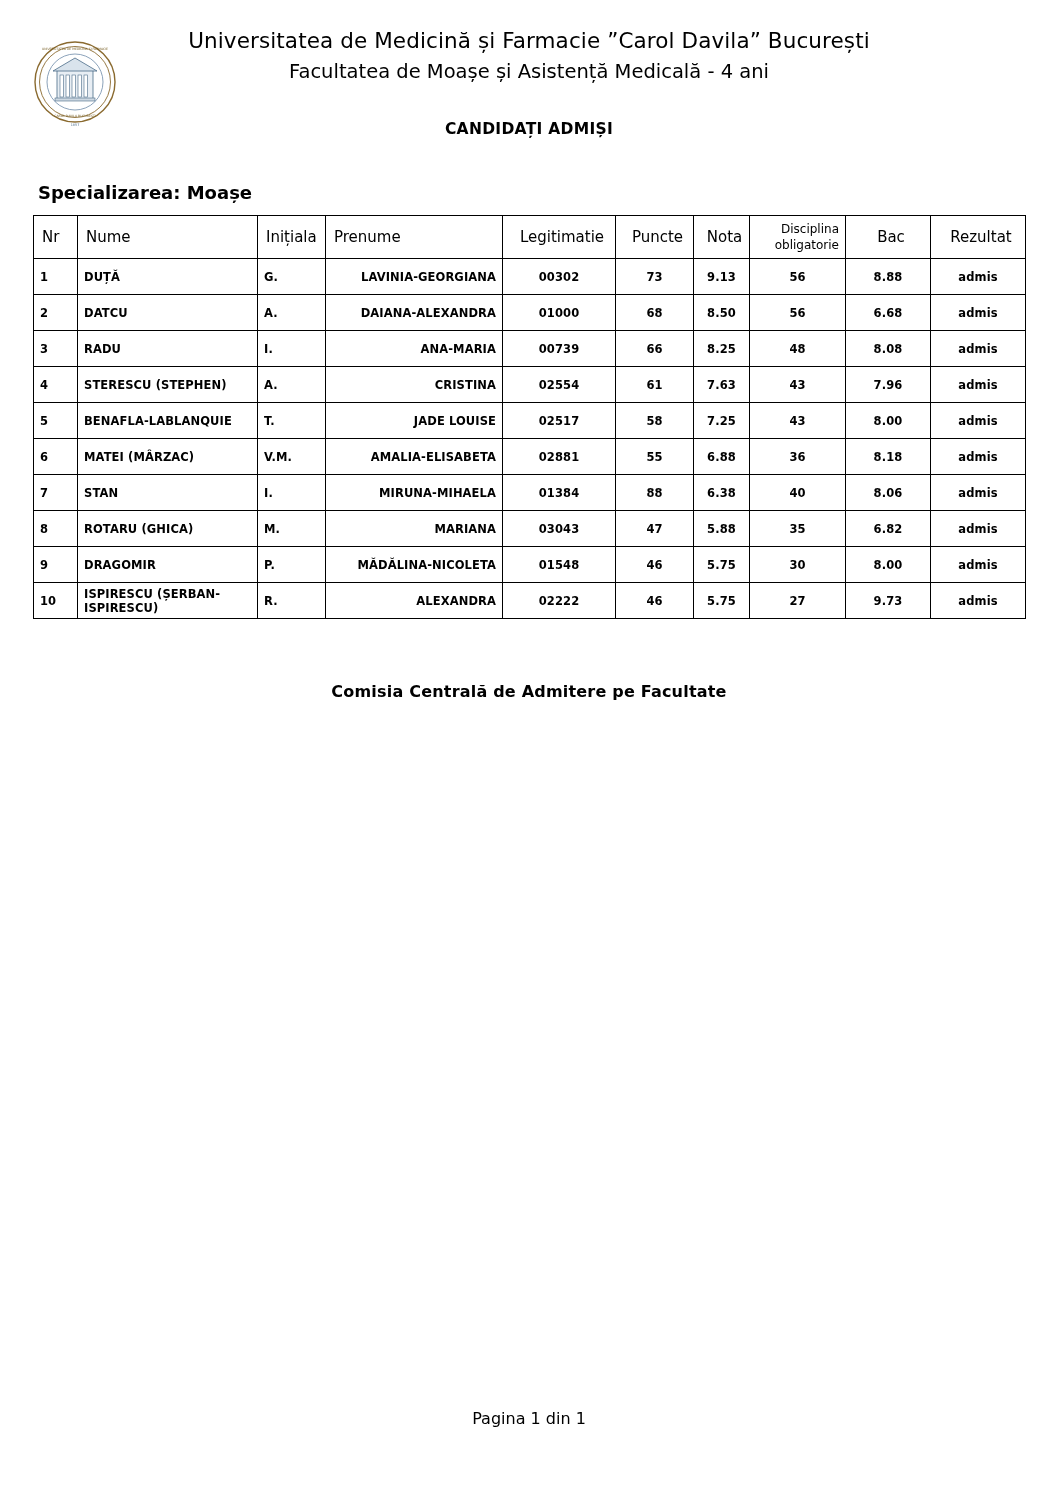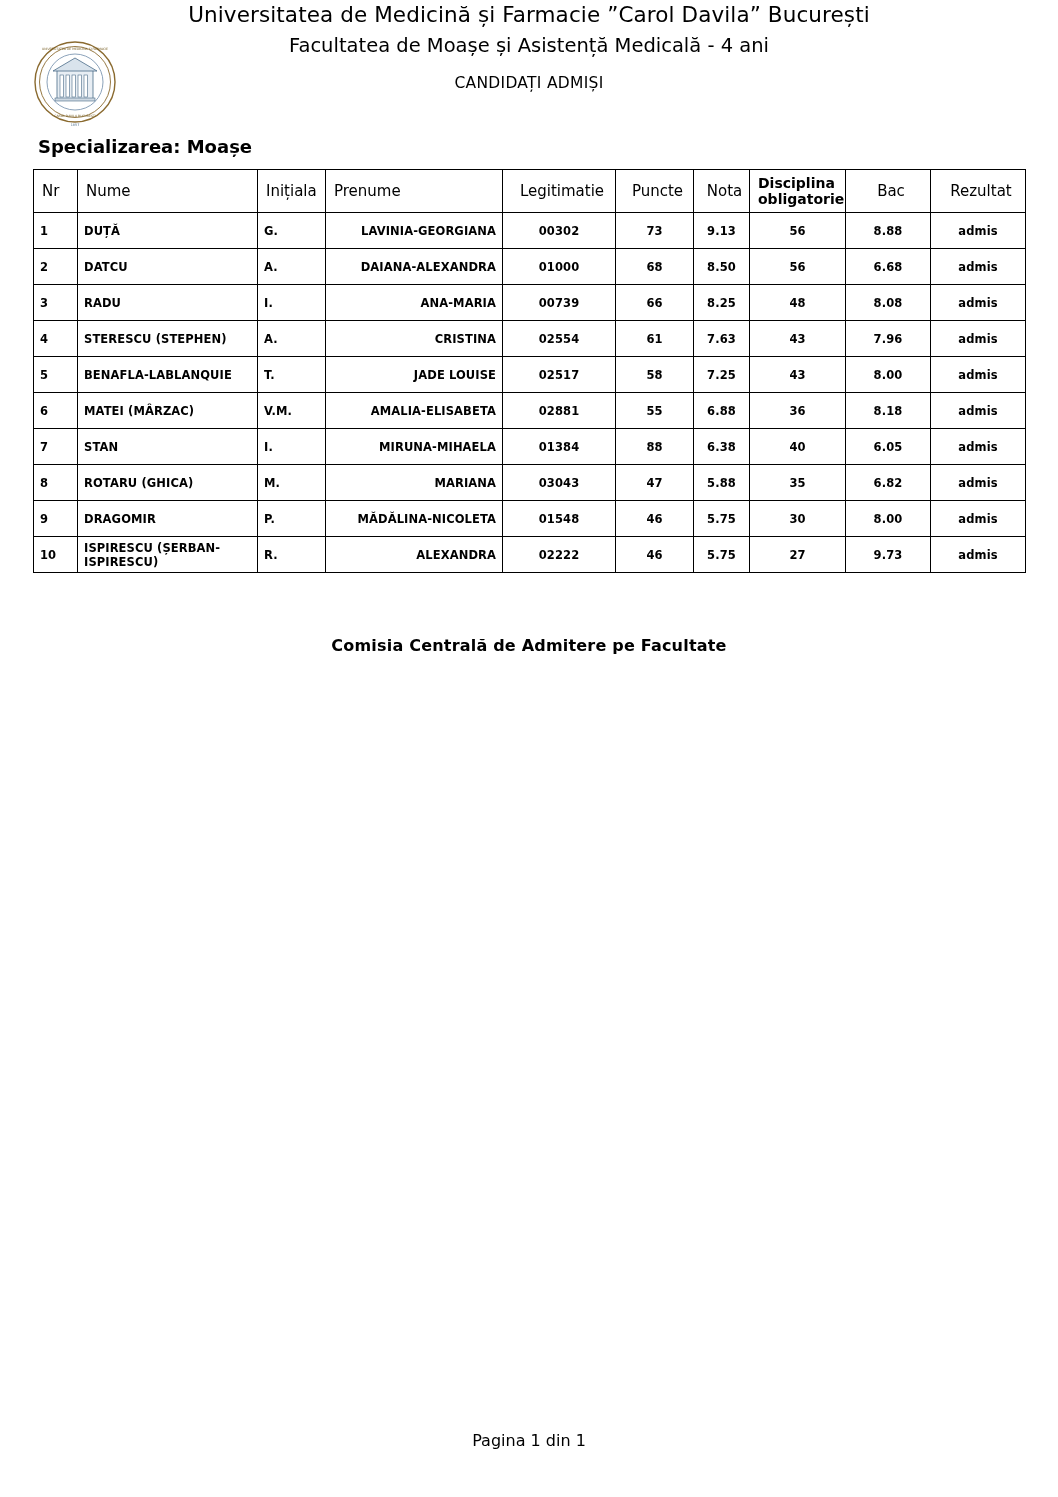--- a/index.html
+++ b/index.html
@@ -19,20 +19,21 @@
     position: relative;
     width: 1058px;
     height: 1497px;
     box-sizing: border-box;
     padding: 0;
   }
 
   
   .header {
     position: relative;
+    padding-top: 26px;
     text-align: center;
   }
   .logo {
     position: absolute;
     left: 33px;
     top: 22px;
     width: 84px;
     height: 120px;
   }
   .logo svg { display: block; }
@@ -48,22 +49,22 @@
     line-height: 30px;
     margin-top: 1px;
   }
   .univ-line3 {
     font-size: 19.5px;
     line-height: 30px;
     margin-top: 2px;
   }
   .admisi {
     font-size: 15.5px;
-    font-weight: normal;
-    margin-top: 13px;
+    font-weight: bold;
+    margin-top: 33px;
     letter-spacing: 0.3px;
   }
 
   .specializarea {
     margin: 44px 0 0 38px;
     font-size: 18px;
     font-weight: bold;
     text-align: left;
   }
 
@@ -90,23 +91,23 @@
     font-weight: normal;
     height: 42px;
     text-align: left;
     padding-left: 8px;
   }
   table.results thead th.ctr {
     text-align: center;
     padding-left: 12px;
   }
   table.results thead th.disciplina {
-    text-align: left;
-    font-weight: bold;
-    font-size: 14px;
+    text-align: right;
+    font-weight: normal;
+    font-size: 12px;
     line-height: 16px;
   }
   table.results tbody td {
     height: 35px;
     font-size: 11.5px;
     font-weight: bold;
     letter-spacing: 0.1px;
   }
   td.c-nr       { text-align: left;   padding-left: 9px; }
   td.c-nume     { text-align: left;   padding-left: 9px; }
@@ -135,21 +136,21 @@
     margin-top: 63px;
     text-align: center;
     font-size: 16px;
     font-weight: bold;
     letter-spacing: 0.2px;
   }
   .pagina {
     position: absolute;
     left: 0;
     right: 0;
-    bottom: 47px;
+    bottom: 69px;
     text-align: center;
     font-size: 16px;
   }
 </style>
 </head>
 <body>
 
 <div class="page">
 
   <div class="header">
@@ -290,21 +291,21 @@
           </tr>
           <tr>
             <td class="c-nr">7</td>
             <td class="c-nume">STAN</td>
             <td class="c-initiala">I.</td>
             <td class="c-prenume">MIRUNA-MIHAELA</td>
             <td class="c-leg">01384</td>
             <td class="c-puncte">88</td>
             <td class="c-nota">6.38</td>
             <td class="c-disc">40</td>
-            <td class="c-bac">6.05</td>
+            <td class="c-bac">8.06</td>
             <td class="c-rez">admis</td>
           </tr>
           <tr>
             <td class="c-nr">8</td>
             <td class="c-nume">ROTARU (GHICA)</td>
             <td class="c-initiala">M.</td>
             <td class="c-prenume">MARIANA</td>
             <td class="c-leg">03043</td>
             <td class="c-puncte">47</td>
             <td class="c-nota">5.88</td>

